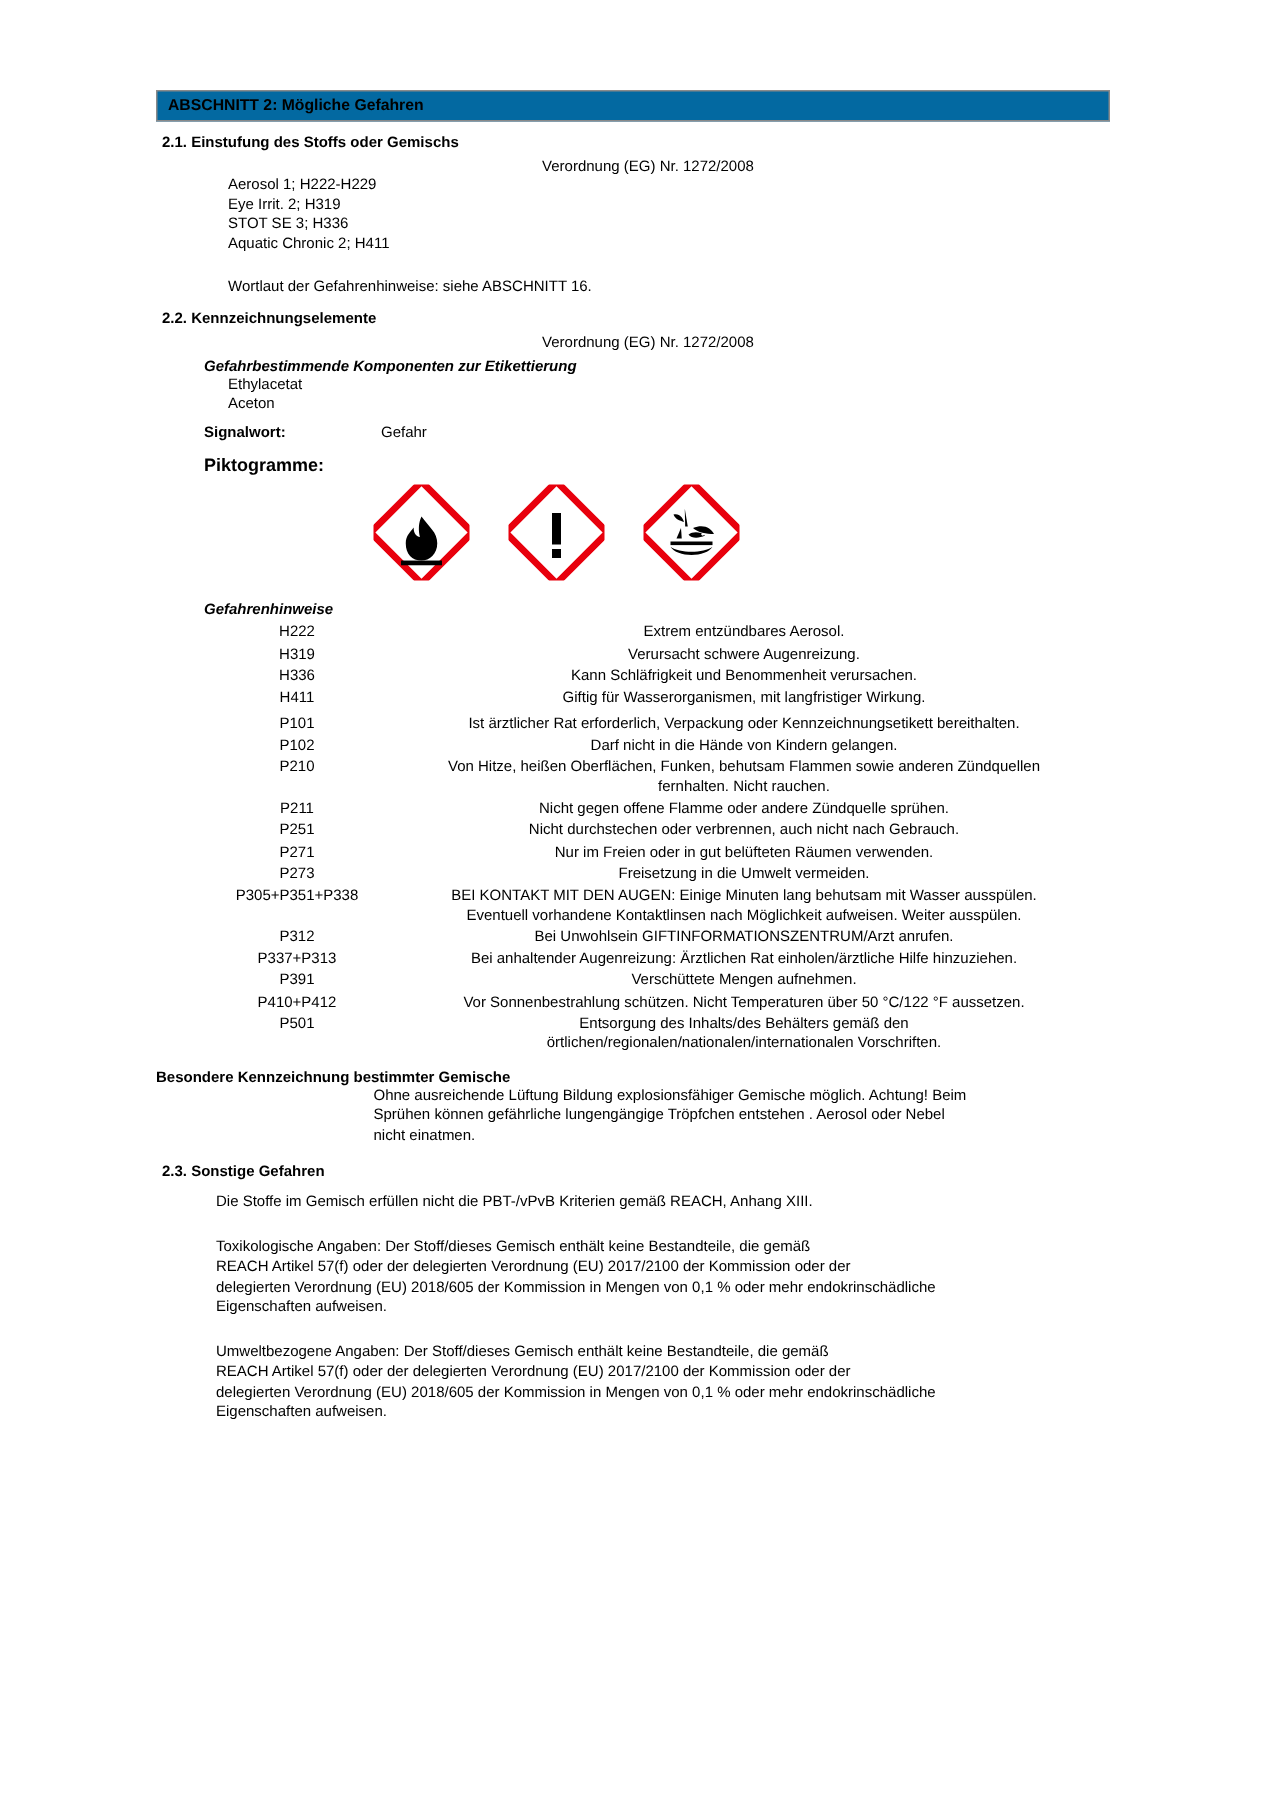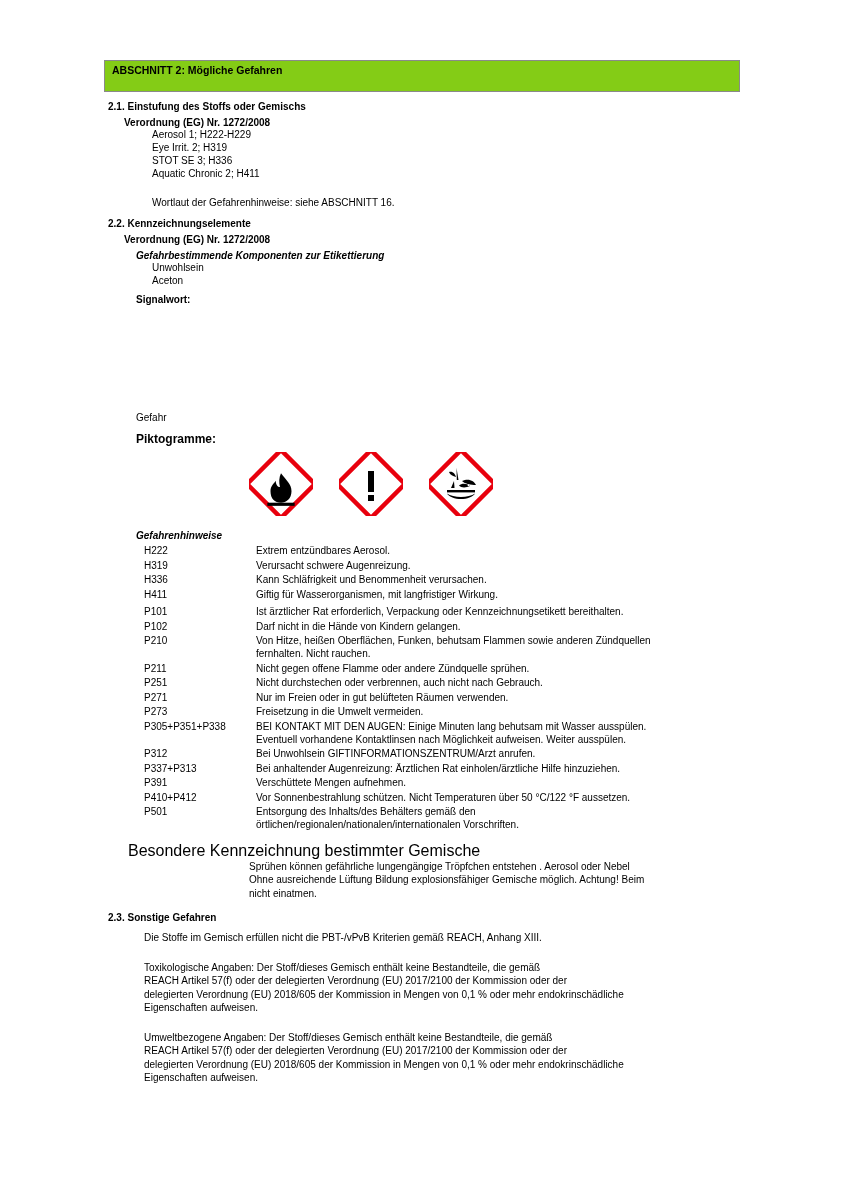--- a/index.html
+++ b/index.html
@@ -21,71 +21,70 @@
     box-sizing: border-box;
     padding: 0;
   }
   .sheet {
     position: absolute;
     left: 104px;
     top: 60px;
     width: 636px;
   }
   .section-banner {
-    background: #84cc16;
+    background: #0369a1;
     border: 1px solid #8a8a8a;
-    height: 32px;
+    height: 21px;
     line-height: 18px;
     padding-left: 7px;
     font-size: 10.5px;
     font-weight: bold;
     color: #000;
     box-sizing: border-box;
   }
   .block {
     margin-top: 9px;
   }
   .h2 {
     font-weight: bold;
     font-size: 10px;
     margin-left: 4px;
   }
   .h3 {
-    font-weight: bold;
+    font-weight: normal;
     font-size: 10px;
     margin-left: 20px;
     margin-top: 5px;
+    text-align: center;
   }
   .h4 {
     font-weight: bold;
     font-size: 10px;
     margin-left: 32px;
     margin-top: 5px;
     font-style: italic;
   }
   .h4b {
-    font-weight: normal;
-    font-size: 16px;
-    margin-left: 24px;
+    font-weight: bold;
+    font-size: 10px;
     margin-top: 5px;
   }
   .plain-l40 {
     margin-left: 48px;
     font-size: 10px;
     line-height: 13px;
   }
   .spacer-8 { height: 8px; }
   .spacer-16 { height: 16px; }
 
   .kv {
     display: flex;
     margin-left: 32px;
     margin-top: 7px;
     font-size: 10px;
-    flex-direction: column;
   }
   .kv .k {
     font-weight: bold;
     width: 118px;
     flex: 0 0 118px;
   }
   .kv .v { }
 
   .pikto-label {
     font-weight: bold;
@@ -109,20 +108,21 @@
   .code-table {
     margin-left: 40px;
     margin-top: 3px;
     border-collapse: collapse;
     font-size: 10px;
   }
   .code-table td {
     padding: 0 0 1.5px 0;
     vertical-align: top;
     line-height: 13px;
+    text-align: center;
   }
   .code-table td.code {
     width: 108px;
     white-space: nowrap;
     padding-right: 4px;
   }
   .code-table td.txt {
     width: 480px;
   }
   .code-table td.txt .cont {
@@ -158,21 +158,21 @@
       <div class="plain-l40">STOT SE 3; H336</div>
       <div class="plain-l40">Aquatic Chronic 2; H411</div>
       <div class="spacer-16"></div>
       <div class="plain-l40">Wortlaut der Gefahrenhinweise: siehe ABSCHNITT 16.</div>
     </div>
 
     <div class="block">
       <div class="h2">2.2. Kennzeichnungselemente</div>
       <div class="h3">Verordnung (EG) Nr. 1272/2008</div>
       <div class="h4">Gefahrbestimmende Komponenten zur Etikettierung</div>
-      <div class="plain-l40">Unwohlsein</div>
+      <div class="plain-l40">Ethylacetat</div>
       <div class="plain-l40">Aceton</div>
 
       <div class="kv">
         <div class="k">Signalwort:</div>
         <div class="v">Gefahr</div>
       </div>
 
       <div class="pikto-label">Piktogramme:</div>
 
       <div class="pikto-row">
@@ -292,22 +292,22 @@
             <td class="txt">
               <span>Entsorgung des Inhalts/des Behälters gemäß den</span>
               <span class="cont">örtlichen/regionalen/nationalen/internationalen Vorschriften.</span>
             </td>
           </tr>
         </tbody>
       </table>
 
       <div class="h4b" style="margin-top:9px">Besondere Kennzeichnung bestimmter Gemische</div>
       <div class="bk-text">
+        <div>Ohne ausreichende Lüftung Bildung explosionsfähiger Gemische möglich.  Achtung! Beim</div>
         <div>Sprühen können gefährliche lungengängige Tröpfchen entstehen . Aerosol oder Nebel</div>
-        <div>Ohne ausreichende Lüftung Bildung explosionsfähiger Gemische möglich.  Achtung! Beim</div>
         <div>nicht einatmen.</div>
       </div>
     </div>
 
     <div class="block" style="margin-top:12px">
       <div class="h2">2.3. Sonstige Gefahren</div>
       <div class="spacer-8"></div>
       <div class="para">Die Stoffe im Gemisch erfüllen nicht die PBT-/vPvB Kriterien gemäß REACH, Anhang XIII.</div>
       <div class="spacer-16"></div>
       <div class="para">

